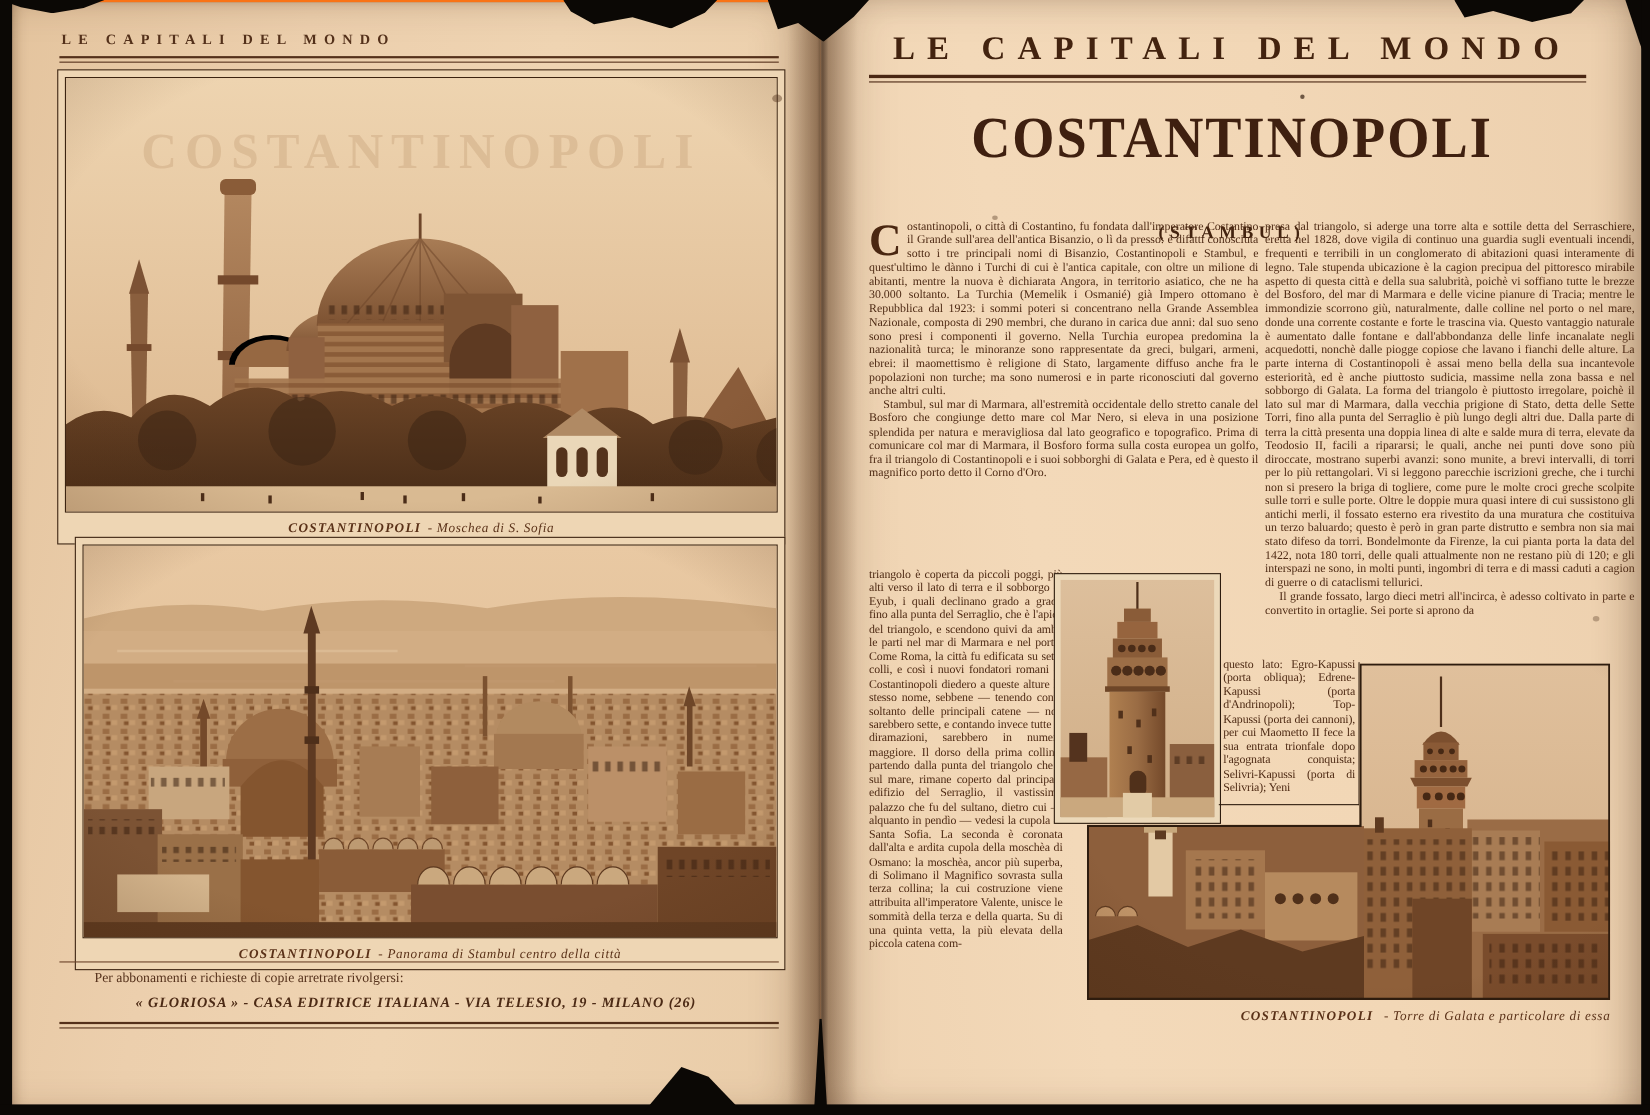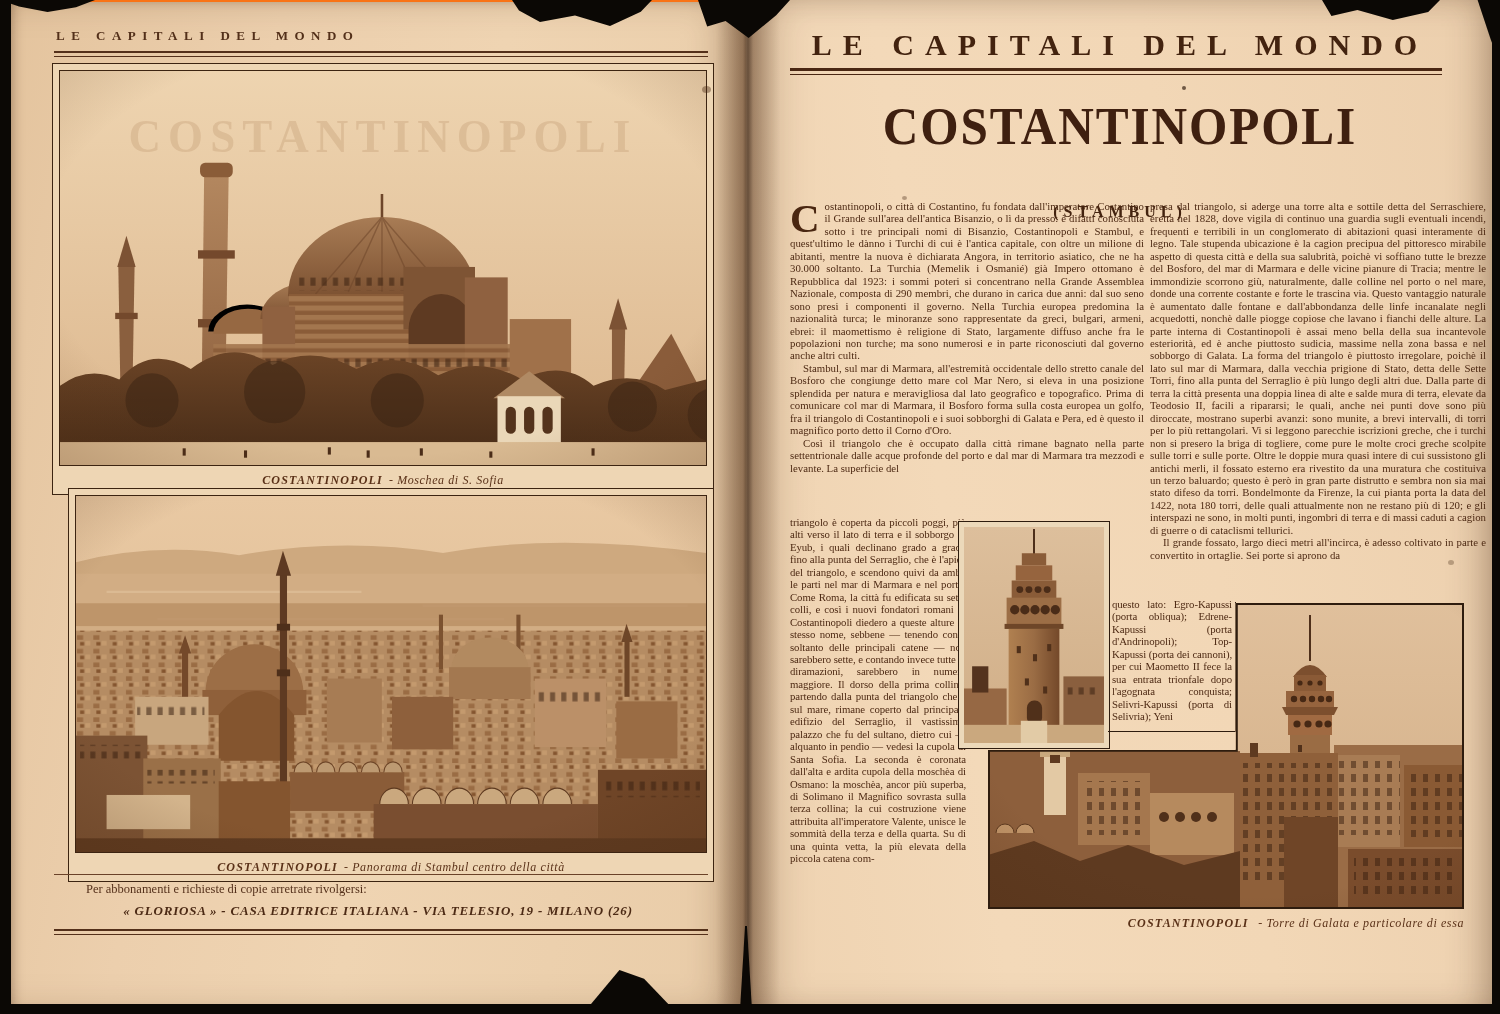--- a/index.html
+++ b/index.html
@@ -302,21 +302,20 @@
   <div class="page page-right">
     <div class="rp-header">LE CAPITALI DEL MONDO</div>
     <div class="rule-double rp-rule"></div>
     <div class="rp-title">COSTANTINOPOLI</div>
     <div class="rp-subtitle">(STAMBUL)</div>
 
     <div class="col col1">
       <div class="wide1">
         <p><span class="dropcap">C</span><span>ostantinopoli, o città di Costantino, fu fondata dall'imperatore Costantino il Grande sull'area dell'antica Bisanzio, o lì da presso: è difatti conosciuta sotto i tre principali nomi di Bisanzio, Costantinopoli e Stambul, e quest'ultimo le dànno i Turchi di cui è l'antica capitale, con oltre un milione di abitanti, mentre la nuova è dichiarata Angora, in territorio asiatico, che ne ha 30.000 soltanto. La Turchia (Memelik i Osmanié) già Impero ottomano è Repubblica dal 1923: i sommi poteri si concentrano nella Grande Assemblea Nazionale, composta di 290 membri, che durano in carica due anni: dal suo seno sono presi i componenti il governo. Nella Turchia europea predomina la nazionalità turca; le minoranze sono rappresentate da greci, bulgari, armeni, ebrei: il maomettismo è religione di Stato, largamente diffuso anche fra le popolazioni non turche; ma sono numerosi e in parte riconosciuti dal governo anche altri culti.</span></p>
         <p class="ind">Stambul, sul mar di Marmara, all'estremità occidentale dello stretto canale del Bosforo che congiunge detto mare col Mar Nero, si eleva in una posizione splendida per natura e meravigliosa dal lato geografico e topografico. Prima di comunicare col mar di Marmara, il Bosforo forma sulla costa europea un golfo, fra il triangolo di Costantinopoli e i suoi sobborghi di Galata e Pera, ed è questo il magnifico porto detto il Corno d'Oro.</p>
-        <p class="ind">Così il triangolo che è occupato dalla città rimane bagnato nella parte settentrionale dalle acque profonde del porto e dal mar di Marmara tra mezzodì e levante. La superficie del</p>
       </div>
       <div class="narrow1">
         <p>triangolo è coperta da piccoli poggi, più alti verso il lato di terra e il sobborgo di Eyub, i quali declinano grado a grado fino alla punta del Serraglio, che è l'apice del triangolo, e scendono quivi da ambo le parti nel mar di Marmara e nel porto. Come Roma, la città fu edificata su sette colli, e così i nuovi fondatori romani di Costantinopoli diedero a queste alture lo stesso nome, sebbene — tenendo conto soltanto delle principali catene — non sarebbero sette, e contando invece tutte le diramazioni, sarebbero in numero maggiore. Il dorso della prima collina, partendo dalla punta del triangolo che è sul mare, rimane coperto dal principale edifizio del Serraglio, il vastissimo palazzo che fu del sultano, dietro cui — alquanto in pendìo — vedesi la cupola di Santa Sofia. La seconda è coronata dall'alta e ardita cupola della moschèa di Osmano: la moschèa, ancor più superba, di Solimano il Magnifico sovrasta sulla terza collina; la cui costruzione viene attribuita all'imperatore Valente, unisce le sommità della terza e della quarta. Su di una quinta vetta, la più elevata della piccola catena com-</p>
       </div>
     </div>
 
     <div class="col col2">
       <div class="wide2">
         <p>presa dal triangolo, si aderge una torre alta e sottile detta del Serraschiere, eretta nel 1828, dove vigila di continuo una guardia sugli eventuali incendi, frequenti e terribili in un conglomerato di abitazioni quasi interamente di legno. Tale stupenda ubicazione è la cagion precipua del pittoresco mirabile aspetto di questa città e della sua salubrità, poichè vi soffiano tutte le brezze del Bosforo, del mar di Marmara e delle vicine pianure di Tracia; mentre le immondizie scorrono giù, naturalmente, dalle colline nel porto o nel mare, donde una corrente costante e forte le trascina via. Questo vantaggio naturale è aumentato dalle fontane e dall'abbondanza delle linfe incanalate negli acquedotti, nonchè dalle piogge copiose che lavano i fianchi delle alture. La parte interna di Costantinopoli è assai meno bella della sua incantevole esteriorità, ed è anche piuttosto sudicia, massime nella zona bassa e nel sobborgo di Galata. La forma del triangolo è piuttosto irregolare, poichè il lato sul mar di Marmara, dalla vecchia prigione di Stato, detta delle Sette Torri, fino alla punta del Serraglio è più lungo degli altri due. Dalla parte di terra la città presenta una doppia linea di alte e salde mura di terra, elevate da Teodosio II, facili a ripararsi; le quali, anche nei punti dove sono più diroccate, mostrano superbi avanzi: sono munite, a brevi intervalli, di torri per lo più rettangolari. Vi si leggono parecchie iscrizioni greche, che i turchi non si presero la briga di togliere, come pure le molte croci greche scolpite sulle torri e sulle porte. Oltre le doppie mura quasi intere di cui sussistono gli antichi merli, il fossato esterno era rivestito da una muratura che costituiva un terzo baluardo; questo è però in gran parte distrutto e sembra non sia mai stato difeso da torri. Bondelmonte da Firenze, la cui pianta porta la data del 1422, nota 180 torri, delle quali attualmente non ne restano più di 120; e gli interspazi ne sono, in molti punti, ingombri di terra e di massi caduti a cagion di guerre o di cataclismi tellurici.</p>
         <p class="ind">Il grande fossato, largo dieci metri all'incirca, è adesso coltivato in parte e convertito in ortaglie. Sei porte si aprono da</p>

